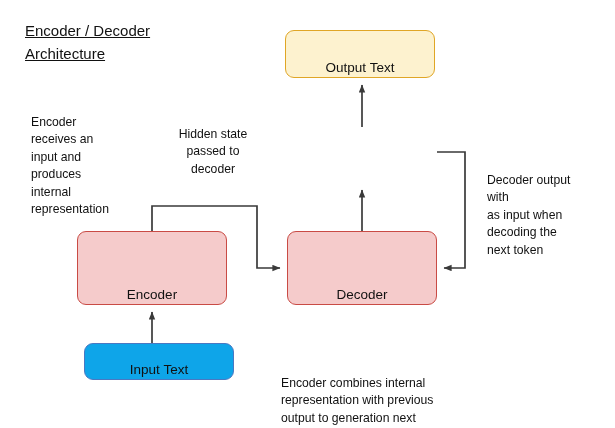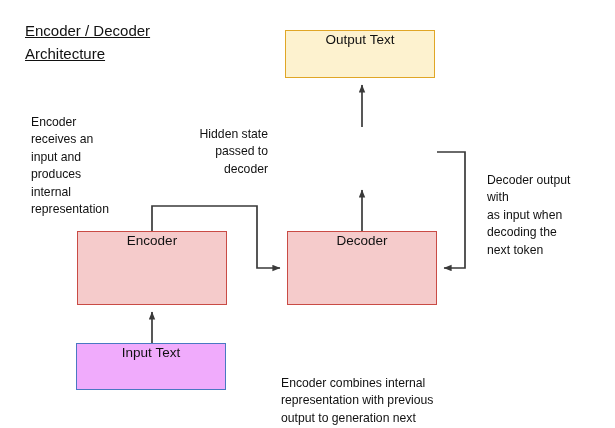--- a/index.html
+++ b/index.html
@@ -18,23 +18,23 @@
   #svg-layer {
     position: absolute;
     left: 0;
     top: 0;
     width: 615px;
     height: 428px;
   }
   .node {
     position: absolute;
     box-sizing: border-box;
-    border-radius: 0;
+    border-radius: 9px;
     display: flex;
-    align-items: flex-start;
+    align-items: flex-end;
     justify-content: center;
     text-align: center;
     font-size: 13.5px;
     color: #111111;
     line-height: 1.32;
     z-index: 2;
   }
   .node-label {
     white-space: pre-line;
     padding: 0 6px;
@@ -65,25 +65,25 @@
   }
   #node-encoder {
     left: 77px;
     top: 231px;
     width: 150px;
     height: 74px;
     background: #f5cbcb;
     border: 1.6px solid #c94b45;
   }
   #node-input-text {
-    left: 76px;
+    left: 84px;
     top: 343px;
     width: 150px;
-    height: 47px;
-    background: #f0abfc;
+    height: 37px;
+    background: #0ea5e9;
     border: 1.6px solid #4a78c2;
   }
   .anno {
     position: absolute;
     font-size: 12.2px;
     color: #111111;
     line-height: 1.43;
     white-space: pre-line;
     z-index: 3;
   }
@@ -101,21 +101,21 @@
   #anno-encoder-desc {
     left: 31px;
     top: 114px;
     width: 120px;
     text-align: left;
   }
   #anno-hidden-state {
     left: 158px;
     top: 126px;
     width: 110px;
-    text-align: right;
+    text-align: center;
   }
   #anno-decoder-feedback {
     left: 487px;
     top: 172px;
     width: 122px;
     text-align: left;
   }
   #anno-encoder-combines {
     left: 281px;
     top: 328px;

